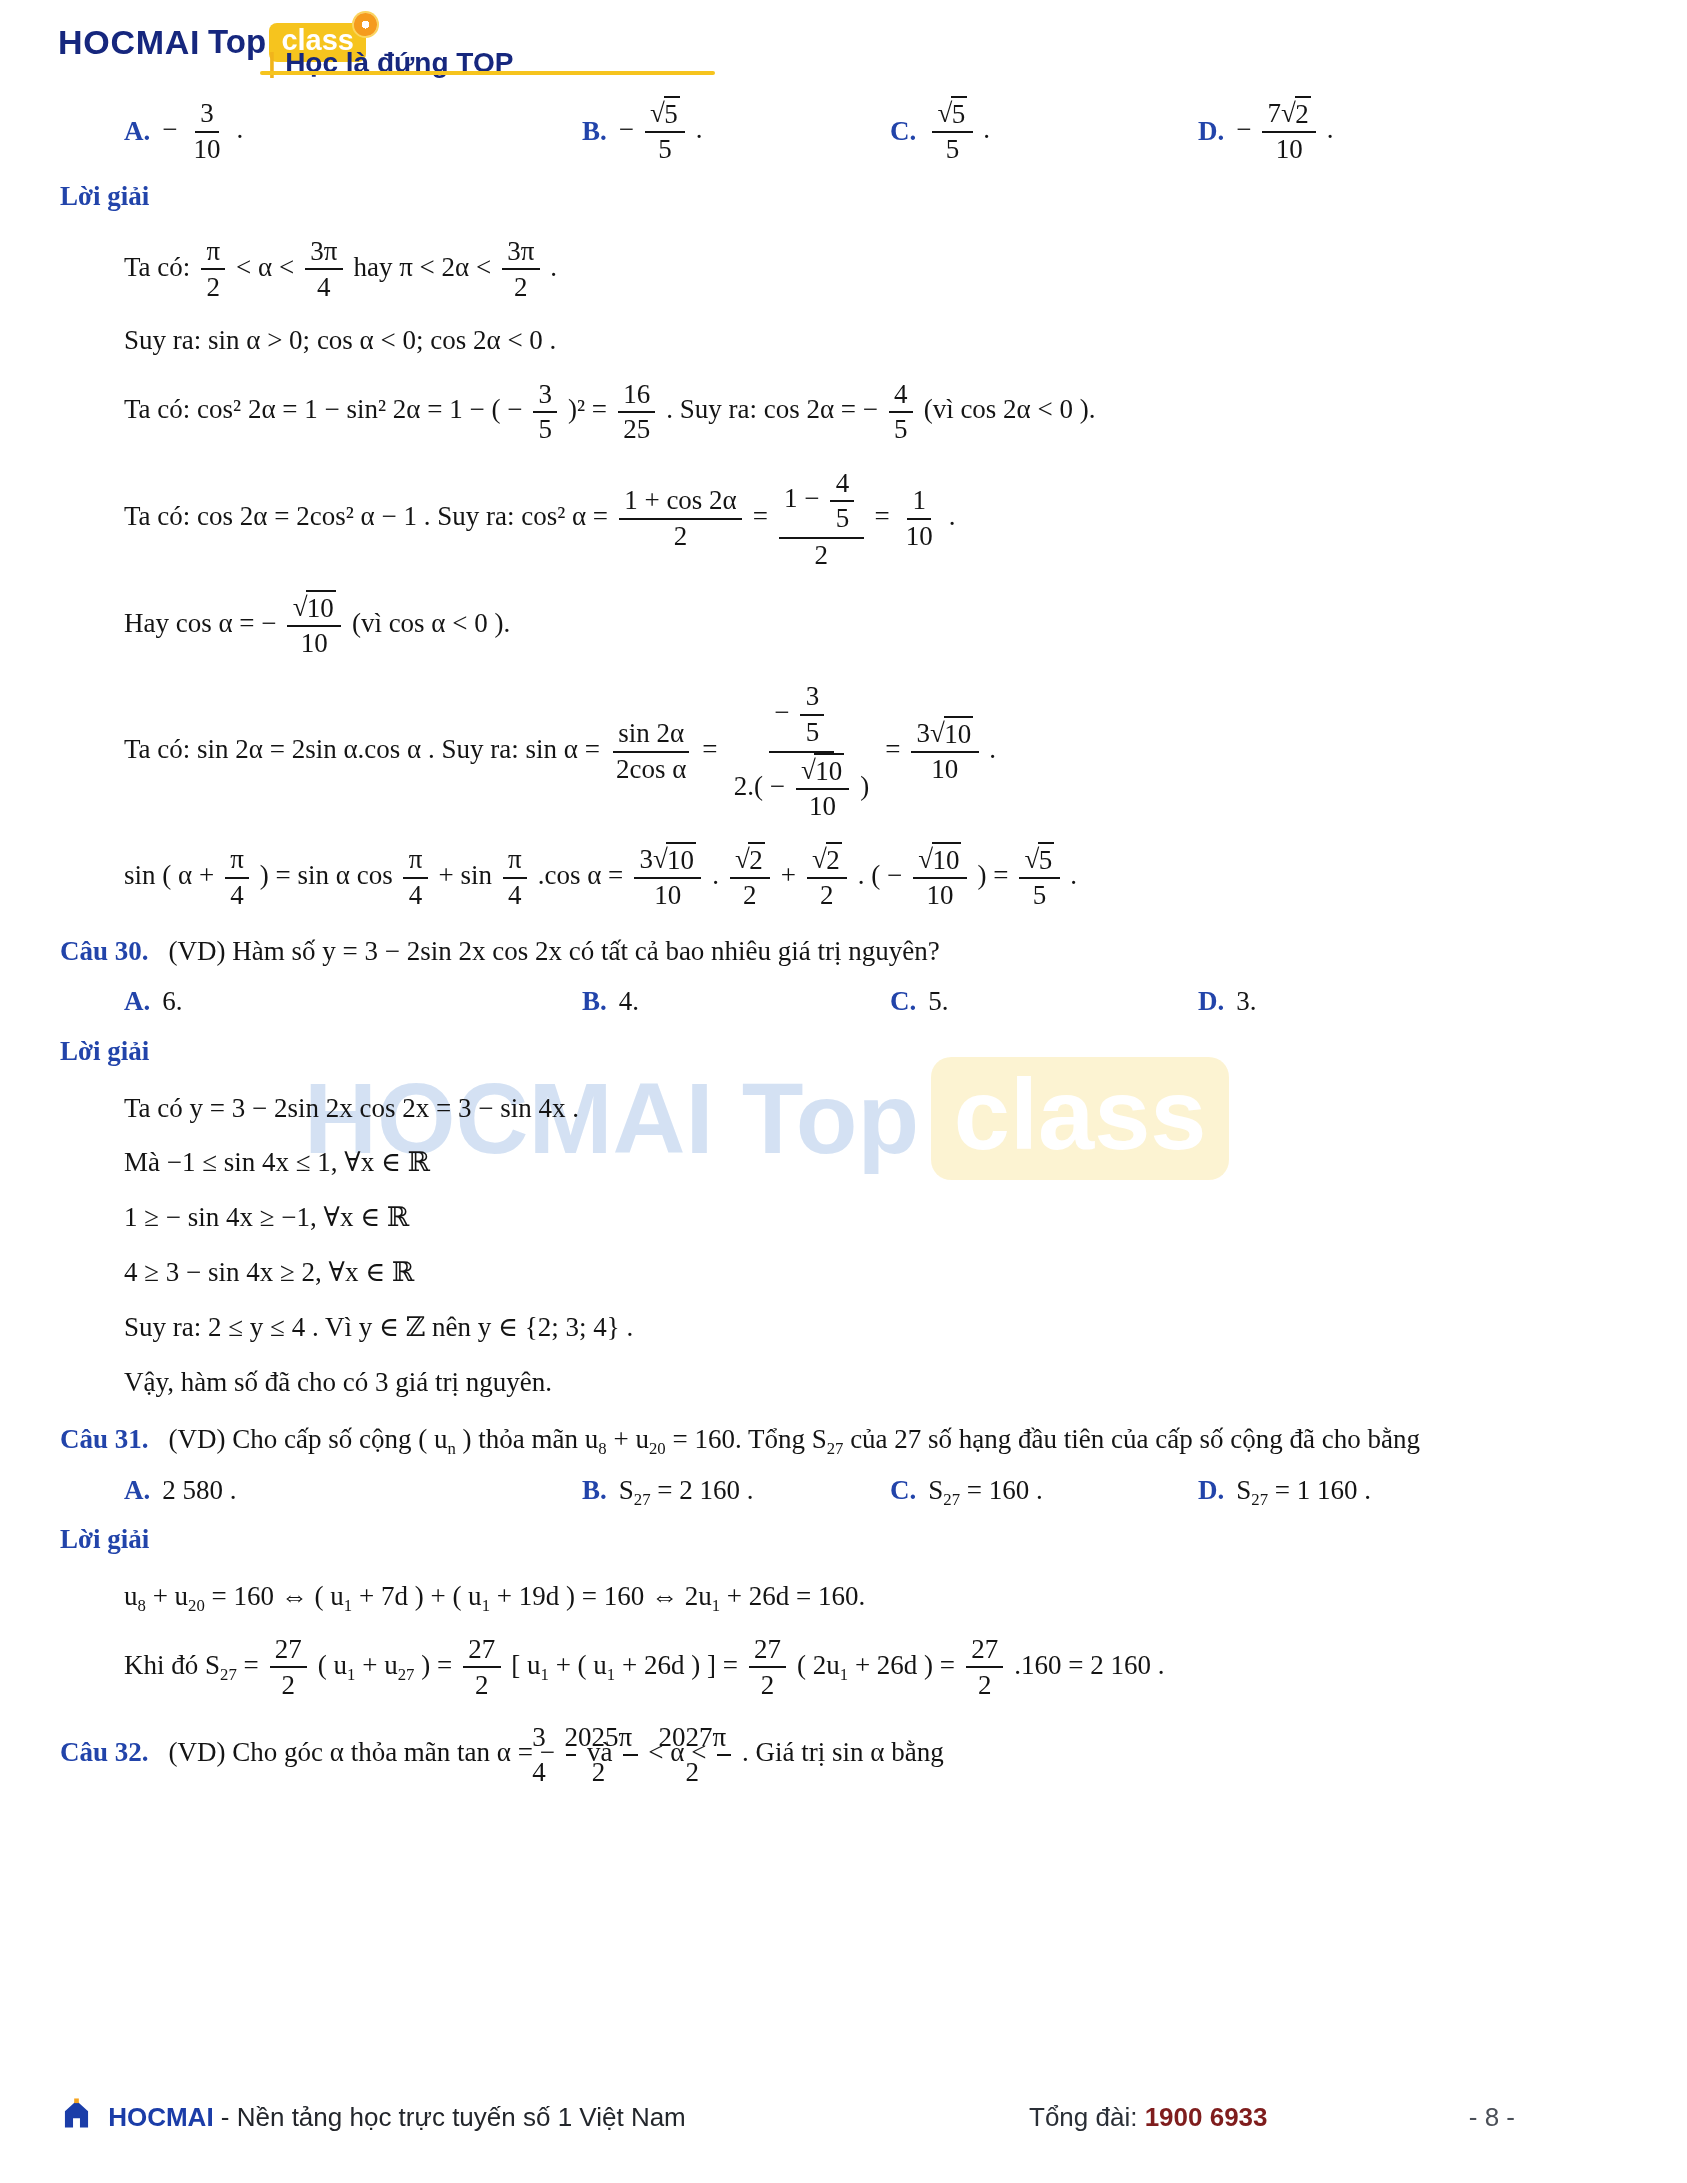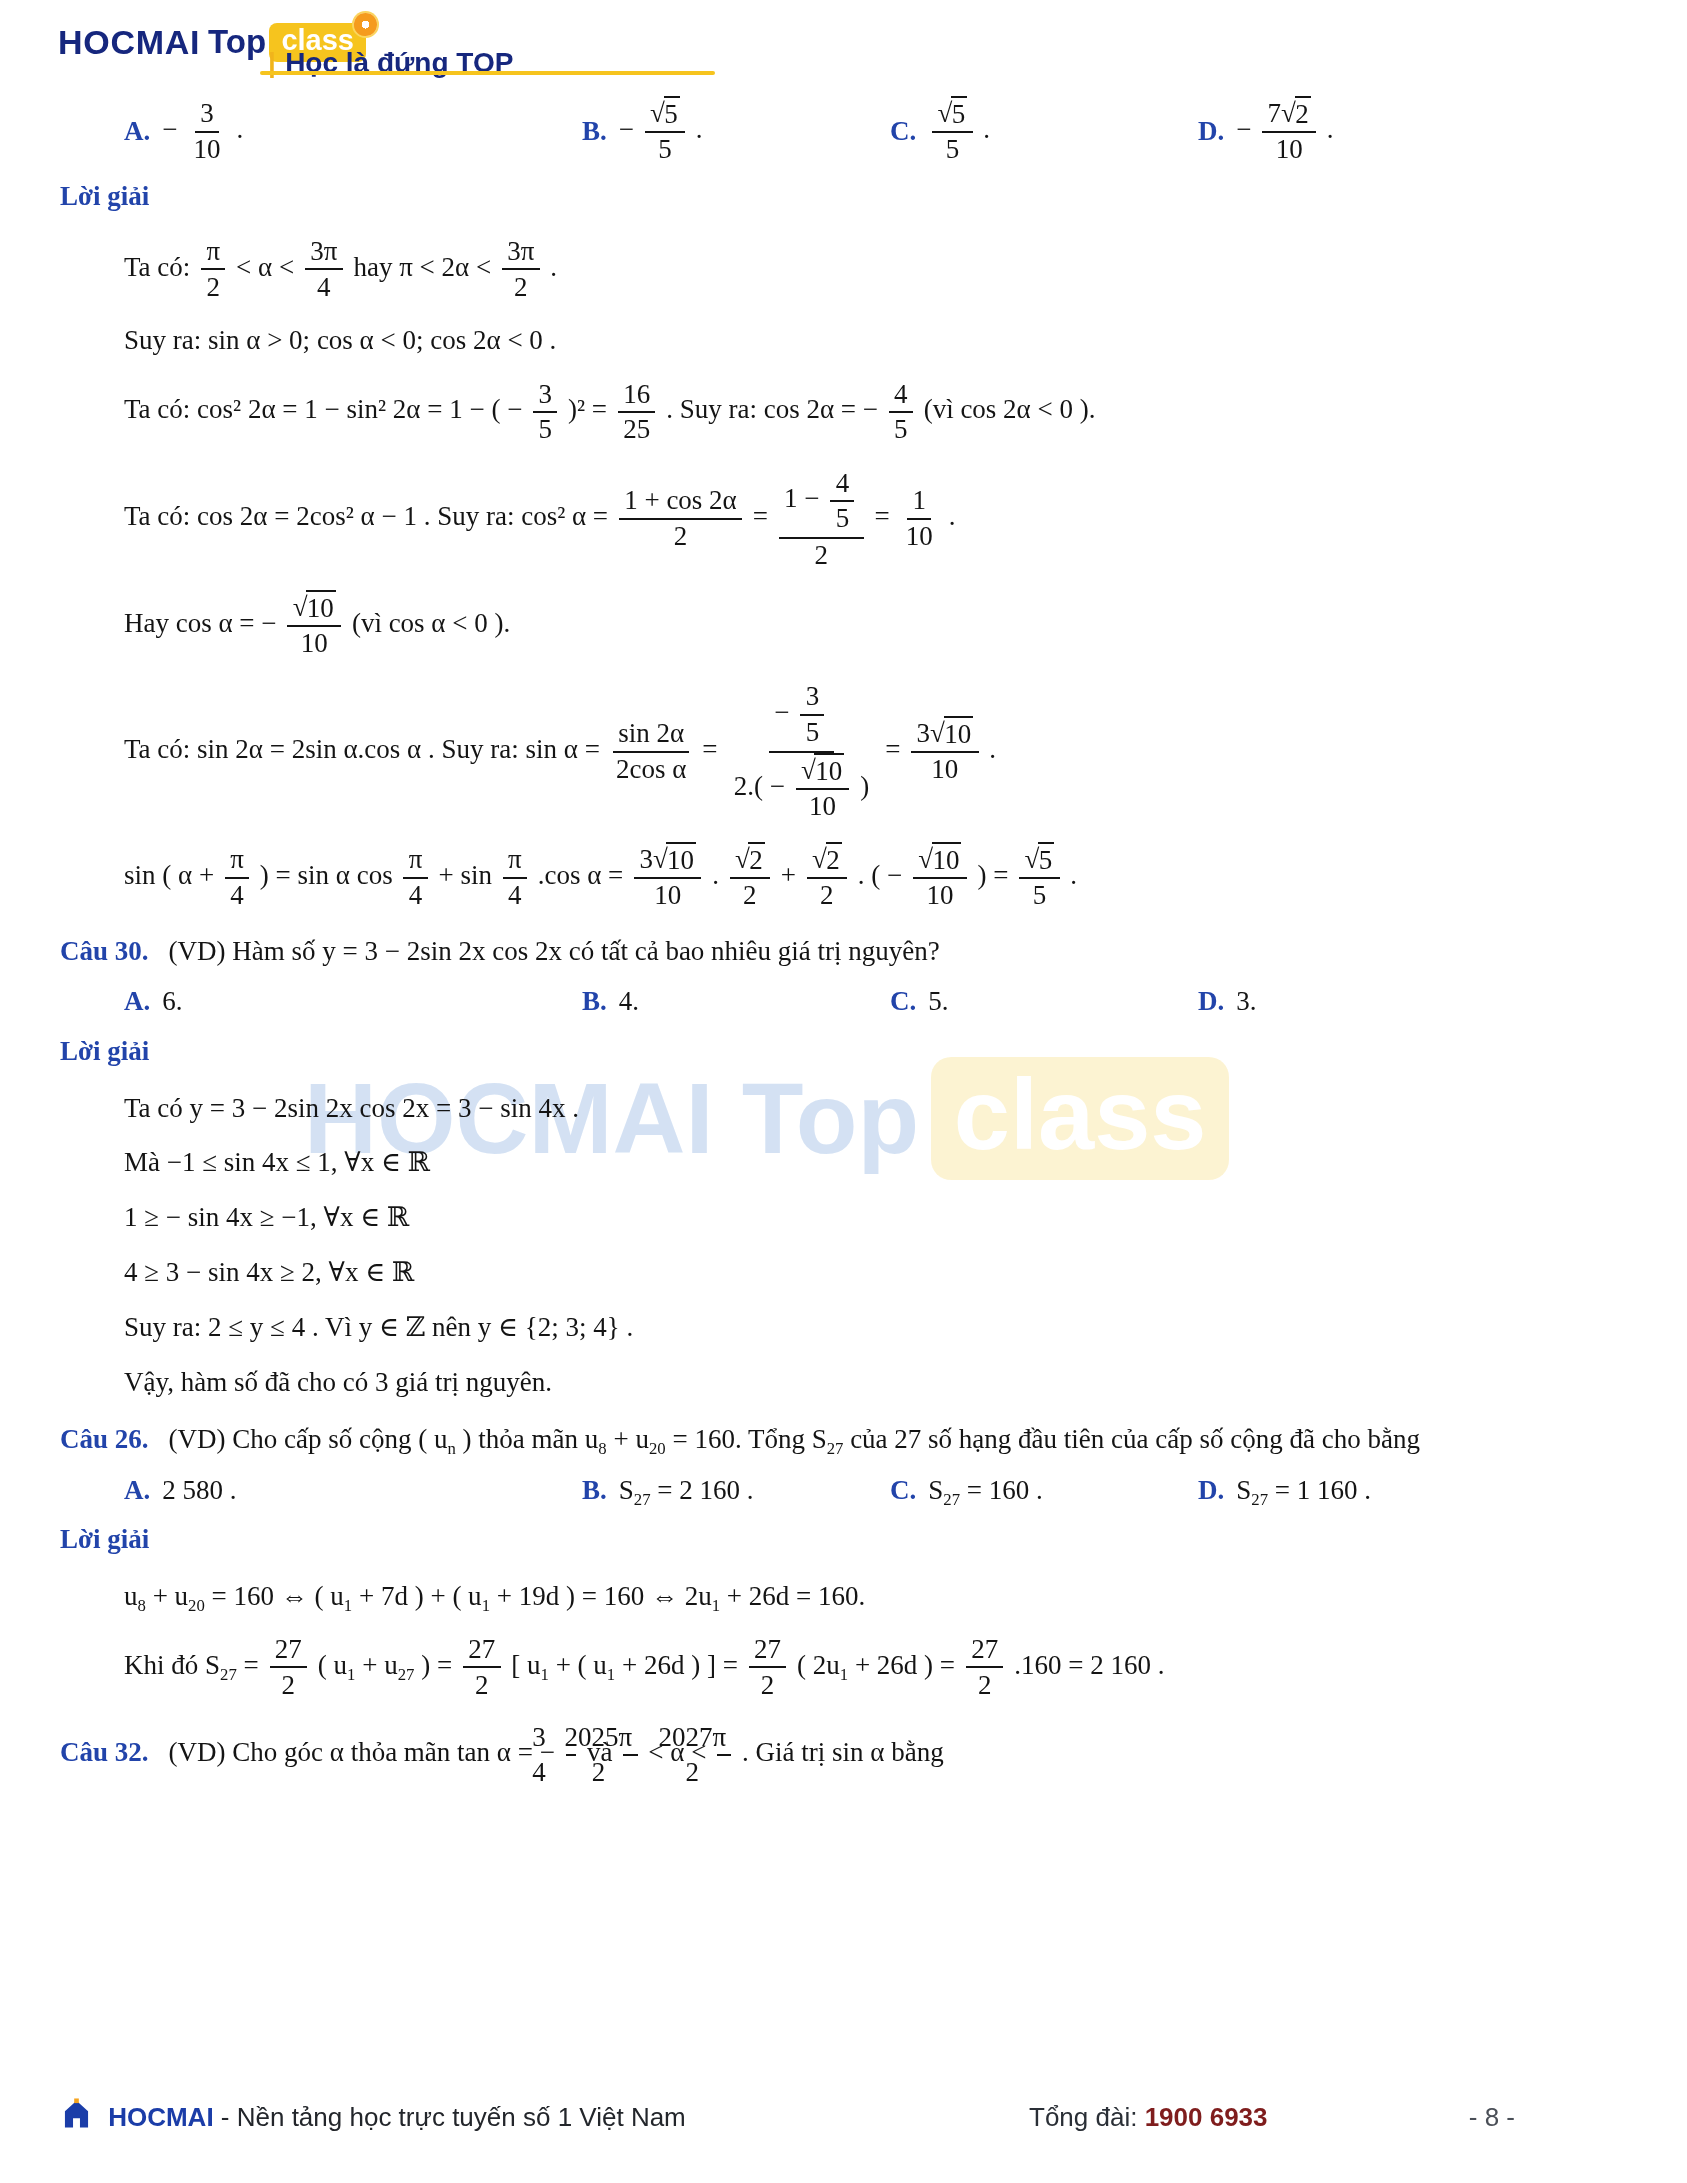--- a/index.html
+++ b/index.html
@@ -221,21 +221,21 @@
     <div class="sol">
       <div class="sline">Ta có y = 3 − 2sin 2x cos 2x = 3 − sin 4x .</div>
       <div class="sline">Mà −1 ≤ sin 4x ≤ 1, ∀x ∈ ℝ</div>
       <div class="sline">1 ≥ − sin 4x ≥ −1, ∀x ∈ ℝ</div>
       <div class="sline">4 ≥ 3 − sin 4x ≥ 2, ∀x ∈ ℝ</div>
       <div class="sline">Suy ra: 2 ≤ y ≤ 4 . Vì y ∈ ℤ nên y ∈ {2; 3; 4} .</div>
       <div class="sline">Vậy, hàm số đã cho có 3 giá trị nguyên.</div>
     </div>
 
     <div class="question">
-      <span class="qnum">Câu 26.</span><span class="qtext">(VD) Cho cấp số cộng ( u<sub>n</sub> ) thỏa mãn u<sub>8</sub> + u<sub>20</sub> = 160. Tổng S<sub>27</sub> của 27 số hạng đầu tiên của cấp số cộng đã cho bằng</span>
+      <span class="qnum">Câu 31.</span><span class="qtext">(VD) Cho cấp số cộng ( u<sub>n</sub> ) thỏa mãn u<sub>8</sub> + u<sub>20</sub> = 160. Tổng S<sub>27</sub> của 27 số hạng đầu tiên của cấp số cộng đã cho bằng</span>
     </div>
     <div class="opts">
       <span class="opt">
           <span class="ol">A.</span>
           <span class="ov">2 580 .</span>
         </span>
       <span class="opt">
           <span class="ol">B.</span>
           <span class="ov">S<sub>27</sub> = 2 160 .</span>
         </span>

